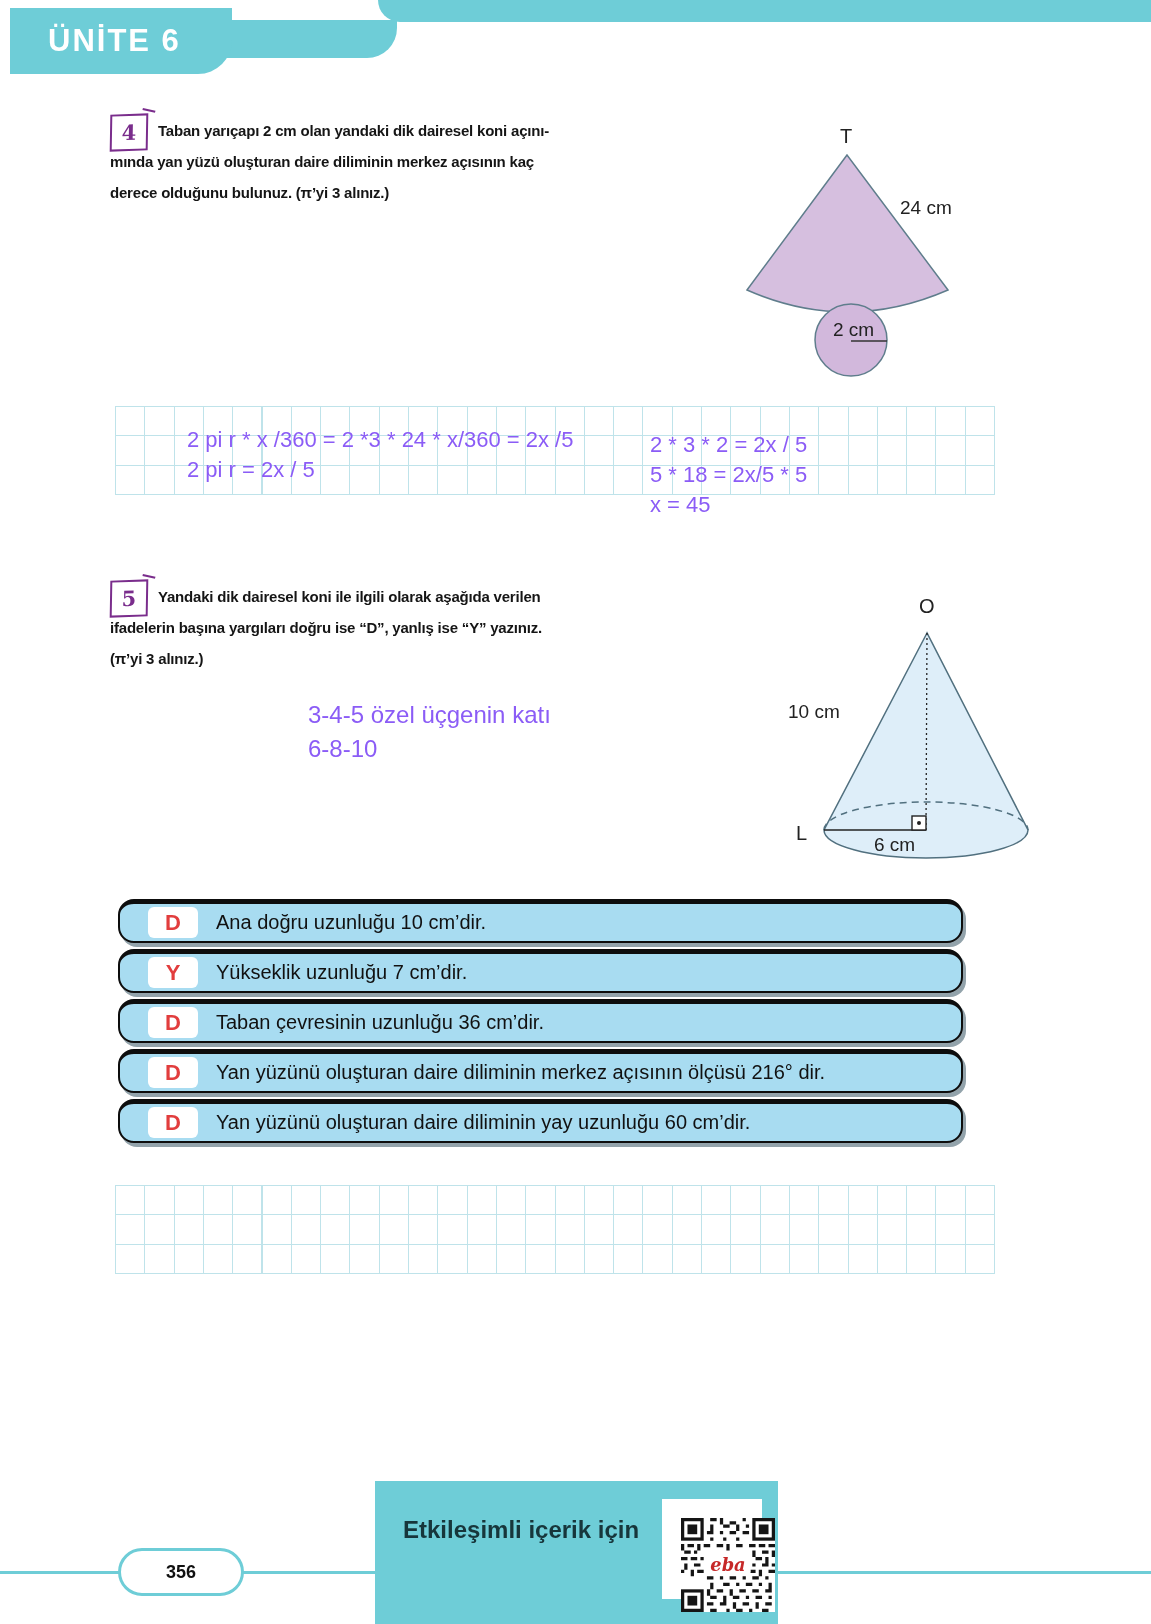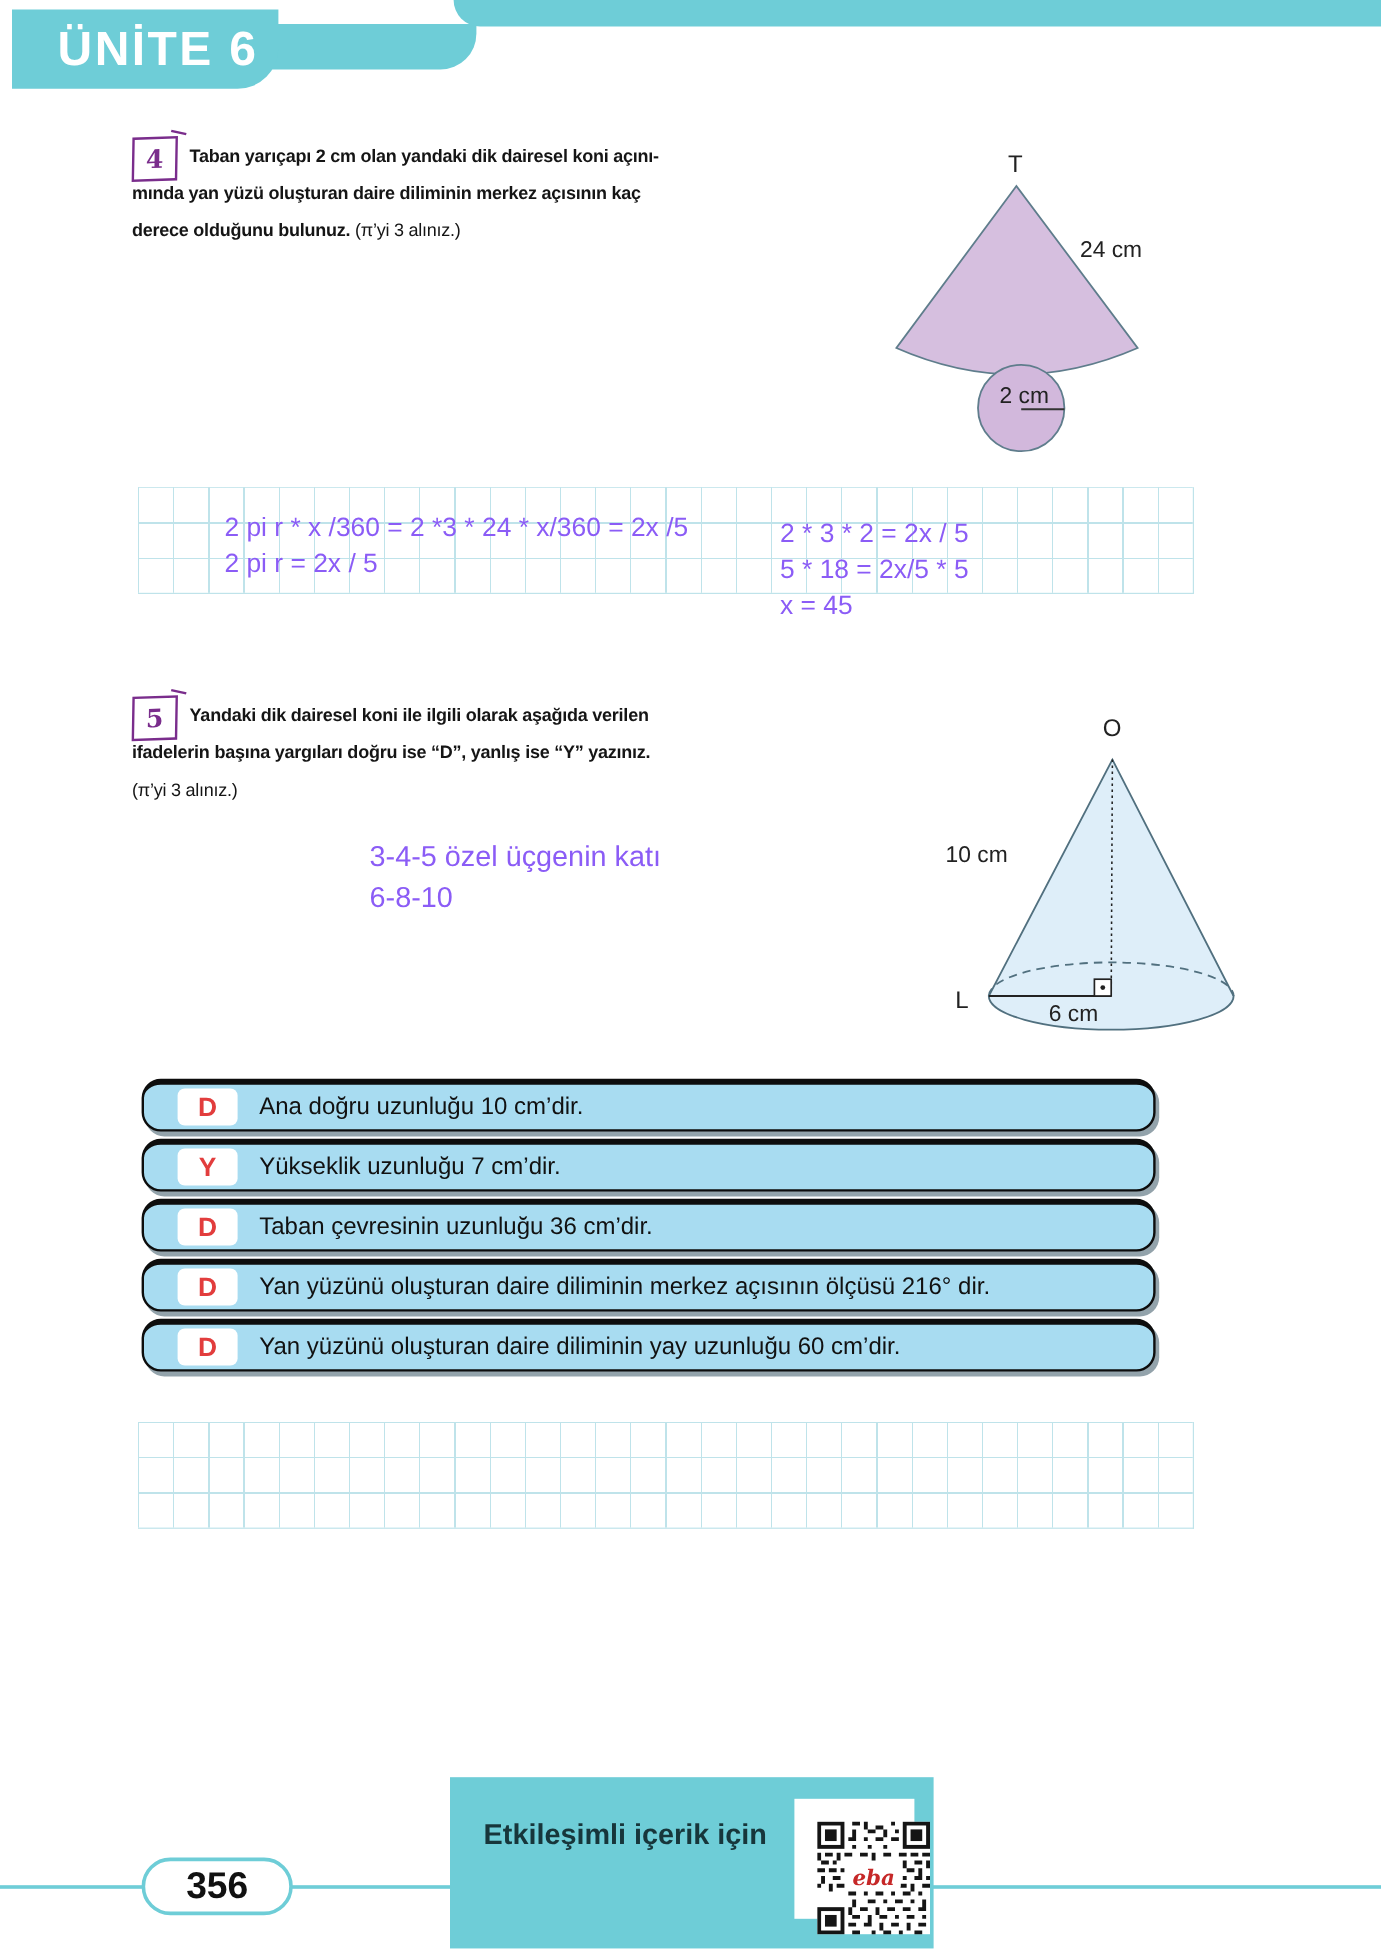--- a/index.html
+++ b/index.html
@@ -2,38 +2,38 @@
 <html><head>
 <meta charset="utf-8">
 <style>
   html,body{margin:0;padding:0;background:#fff;}
   #page{position:relative;width:1151px;height:1624px;background:#ffffff;overflow:hidden;
         font-family:"Liberation Sans",sans-serif;color:#111;}
 
   
   .hdr-tab{position:absolute;left:10px;top:8px;width:222px;height:66px;background:#6ecdd7;
            border-radius:0 0 34px 0;display:flex;align-items:center;}
-  .hdr-tab span{color:#fff;font-weight:bold;font-size:40px;letter-spacing:2px;padding-left:38px;}
+  .hdr-tab span{color:#fff;font-weight:bold;font-size:31px;letter-spacing:2px;padding-left:38px;}
   .hdr-band{position:absolute;left:222px;top:20px;width:175px;height:38px;background:#6ecdd7;
             border-radius:0 0 30px 0;}
   .hdr-strip{position:absolute;left:378px;top:0;width:773px;height:22px;background:#6ecdd7;
              border-radius:0 0 0 22px;}
 
   
   .qbadge{position:absolute;width:34px;height:33px;border:2.5px solid #7a2d8c;background:#fff;
           color:#7a2d8c;font-family:"DejaVu Serif",serif;font-weight:bold;font-size:21px;
           display:flex;align-items:center;justify-content:center;transform:rotate(-2deg) skewX(-3deg);}
   .qbadge::after{content:'';position:absolute;top:-6px;right:-8px;width:13px;height:9px;
           border-top:2.5px solid #7a2d8c;transform:rotate(14deg);}
 
   
   .qtext{position:absolute;left:110px;width:640px;font-size:15px;font-weight:bold;
          letter-spacing:-0.2px;line-height:31px;white-space:nowrap;color:#151515;}
   .qtext .l1{padding-left:48px;}
-  .qtext .normal{font-weight:normal;}
+  .qtext .normal{font-weight:bold;}
 
   
   .grid{position:absolute;left:115px;width:879px;height:88px;
         border-right:1px solid #bfe3ea;border-bottom:1px solid #bfe3ea;
         background:
           repeating-linear-gradient(to right,#bfe3ea 0 1px,transparent 1px 29.3px),
           repeating-linear-gradient(to bottom,#bfe3ea 0 1px,transparent 1px 29.33px);}
 
   
   .redwork{position:absolute;color:#8b5cf6;font-size:22px;line-height:30px;white-space:nowrap;}
@@ -49,21 +49,21 @@
   .ans-text{margin-left:18px;font-size:20px;color:#111;white-space:nowrap;}
 
   
   .fig{position:absolute;}
   .fig text{font-family:"Liberation Sans",sans-serif;}
 
   
   .foot-line{position:absolute;left:0;top:1571px;width:1151px;height:3px;background:#6ecdd7;}
   .page-pill{position:absolute;left:118px;top:1548px;width:126px;height:48px;background:#fff;
              border:3px solid #6ecdd7;border-radius:26px;display:flex;align-items:center;
-             justify-content:center;font-size:31px;font-weight:bold;color:#111;box-sizing:border-box;}
+             justify-content:center;font-size:18px;font-weight:bold;color:#111;box-sizing:border-box;}
   .qr-box{position:absolute;left:375px;top:1481px;width:403px;height:143px;background:#6ecdd7;}
   .qr-box .txt{position:absolute;left:28px;top:32px;font-size:24px;font-weight:bold;
                color:#17363b;line-height:33px;white-space:nowrap;}
   .qr-code{position:absolute;left:287px;top:18px;width:100px;height:100px;background:#fff;
            padding:19px;box-sizing:border-box;}
 </style>
 </head>
 <body>
 
 <div id="page">

